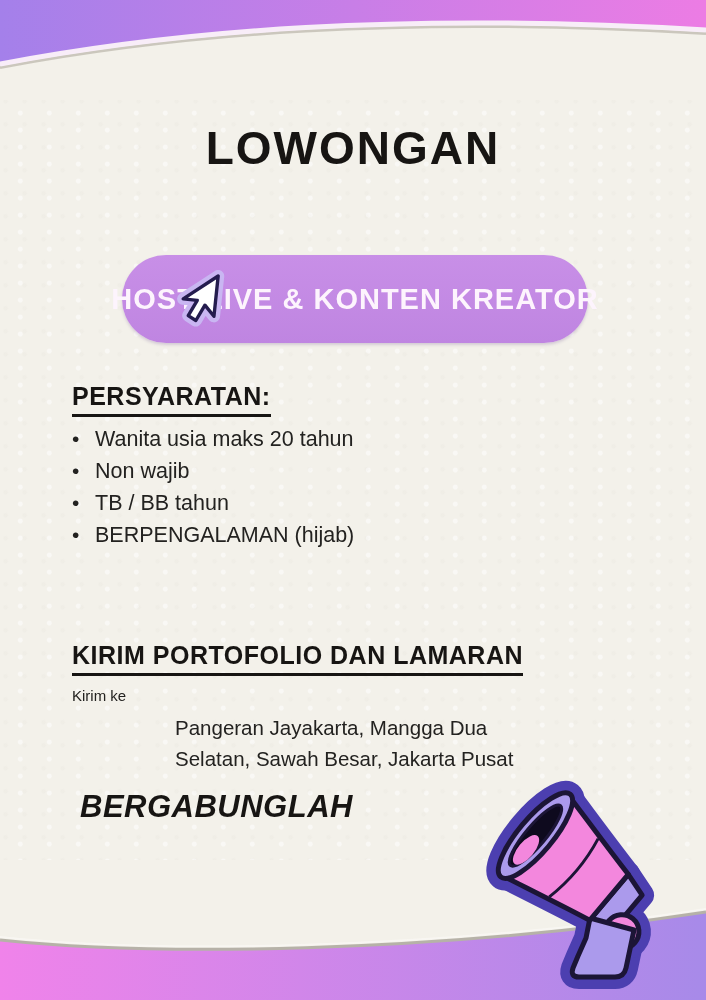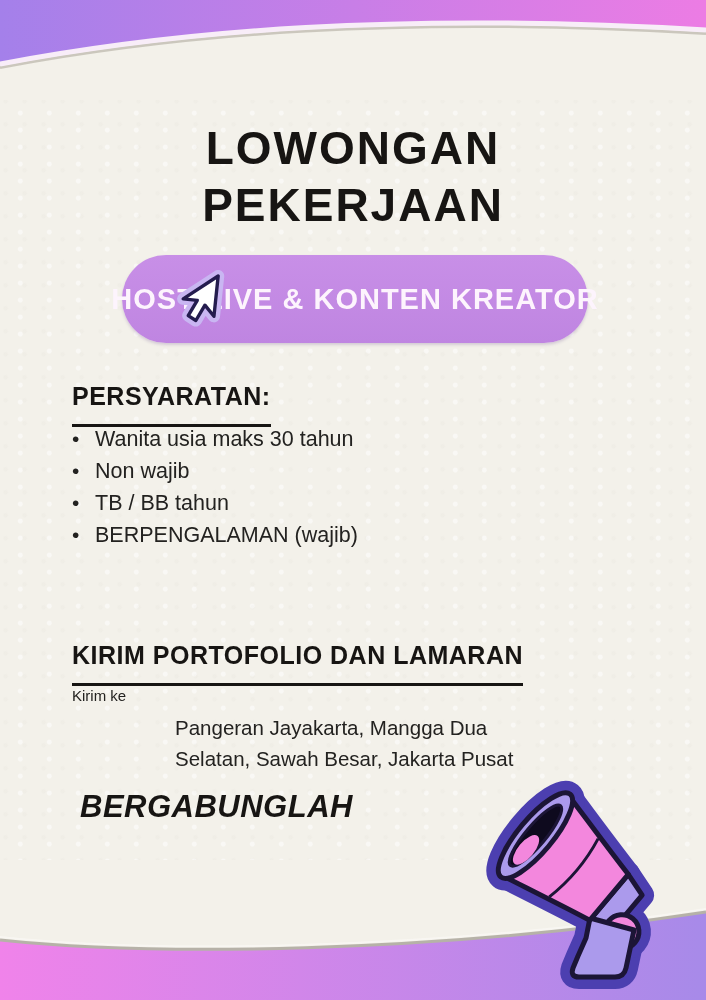--- a/index.html
+++ b/index.html
@@ -26,21 +26,21 @@
     display:flex;align-items:center;justify-content:center;
     box-shadow:0 2px 3px rgba(120,90,150,0.25);
   }
   .badge span{
     color:#fdf4fd;font-size:29px;font-weight:bold;letter-spacing:1px;white-space:nowrap;
   }
   .cursor-icon{position:absolute;left:174px;top:270px;width:54px;height:60px;}
   .section-heading{
     position:absolute;left:72px;margin:0;
     font-size:25px;font-weight:bold;letter-spacing:0.5px;color:#171513;
-    border-bottom:3.5px solid #171513;padding-bottom:13px;display:inline-block;
+    border-bottom:3.5px solid #171513;padding-bottom:3px;display:inline-block;
   }
   .req-heading{top:382px;}
   .apply-heading{top:641px;}
   .req-list{
     position:absolute;left:72px;top:423px;margin:0;padding:0;list-style:none;
     font-size:21.5px;line-height:31px;color:#232220;
   }
   .req-list li{display:flex;align-items:baseline;}
   .req-list .dot{width:23px;font-size:21px;color:#232220;}
   .send-to{position:absolute;left:72px;top:687px;font-size:15px;color:#232220;}
@@ -66,51 +66,50 @@
       </linearGradient>
     </defs>
     <rect x="0" y="0" width="706" height="100" fill="url(#gTop)"></rect>
     <path d="M0,64 C180,30 400,12 706,30 L706,100 L0,100 Z" fill="#f3f1ea"></path>
     <path d="M0,64 C180,30 400,12 706,30" transform="translate(0,3.5)" fill="none" stroke="#c1bdb2" stroke-width="3" opacity="0.8"></path>
     <path d="M0,64 C180,30 400,12 706,30" fill="none" stroke="#f8edf8" stroke-width="5"></path>
   </svg>
 
   <div class="title">
     <div>LOWONGAN</div>
-    <div>PEKERJAAN</div>
   </div>
 
   <div class="badge">
     <span>HOST LIVE &amp; KONTEN KREATOR</span>
   </div>
 
   <svg class="cursor-icon" viewBox="0 0 40 44">
     <g transform="rotate(6 20 20)">
       <path d="M31,3 L31,33 L23.5,25.5 L18,37.5 L12,34.5 L17.5,22.5 L7,22.5 Z" fill="none" stroke="#c9b6f2" stroke-width="9" stroke-linejoin="round"></path>
       <path d="M31,3 L31,33 L23.5,25.5 L18,37.5 L12,34.5 L17.5,22.5 L7,22.5 Z" fill="#ffffff" stroke="#241c4e" stroke-width="2.5" stroke-linejoin="round"></path>
     </g>
   </svg>
 
   <h2 class="section-heading req-heading">PERSYARATAN:</h2>
   <ul class="req-list">
     <li>
       <span class="dot">•</span>
-      <span>Wanita usia maks 30 tahun</span>
+      <span>Wanita usia maks 20 tahun</span>
     </li>
     <li>
       <span class="dot">•</span>
       <span>Non wajib</span>
     </li>
     <li>
       <span class="dot">•</span>
       <span>TB / BB tahun</span>
     </li>
     <li>
       <span class="dot">•</span>
-      <span>BERPENGALAMAN (wajib)</span>
+      <span>BERPENGALAMAN (hijab)</span>
     </li>
   </ul>
 
   <h2 class="section-heading apply-heading">KIRIM PORTOFOLIO DAN LAMARAN</h2>
   <div class="send-to">Kirim ke</div>
   <div class="address">
     <div>Pangeran Jayakarta, Mangga Dua</div>
     <div>Selatan, Sawah Besar, Jakarta Pusat</div>
   </div>
 

